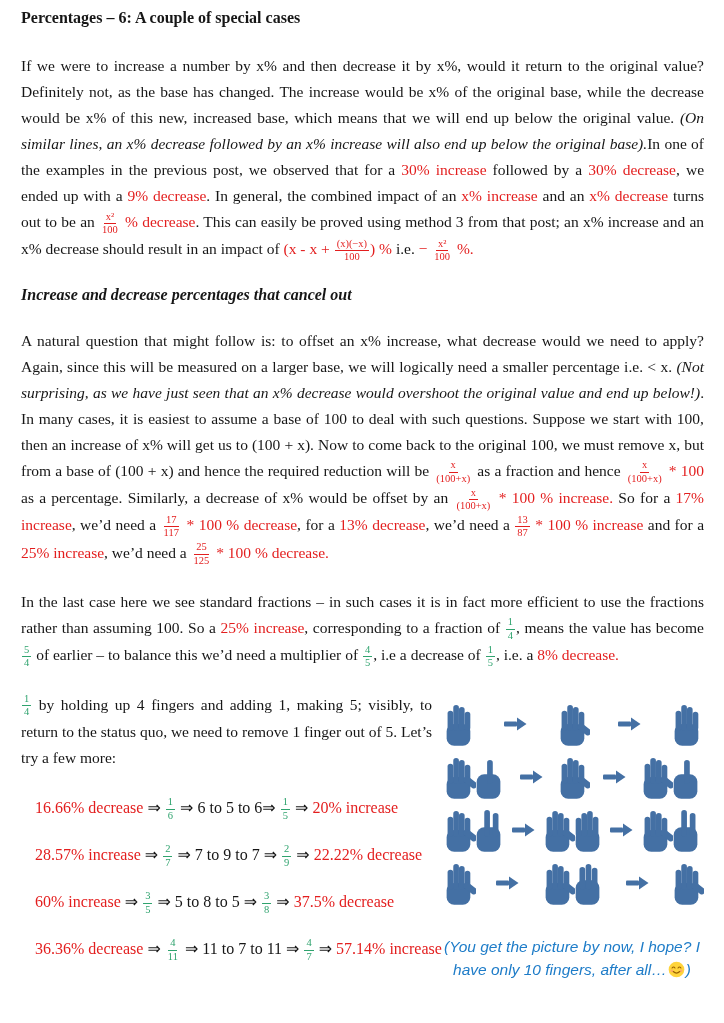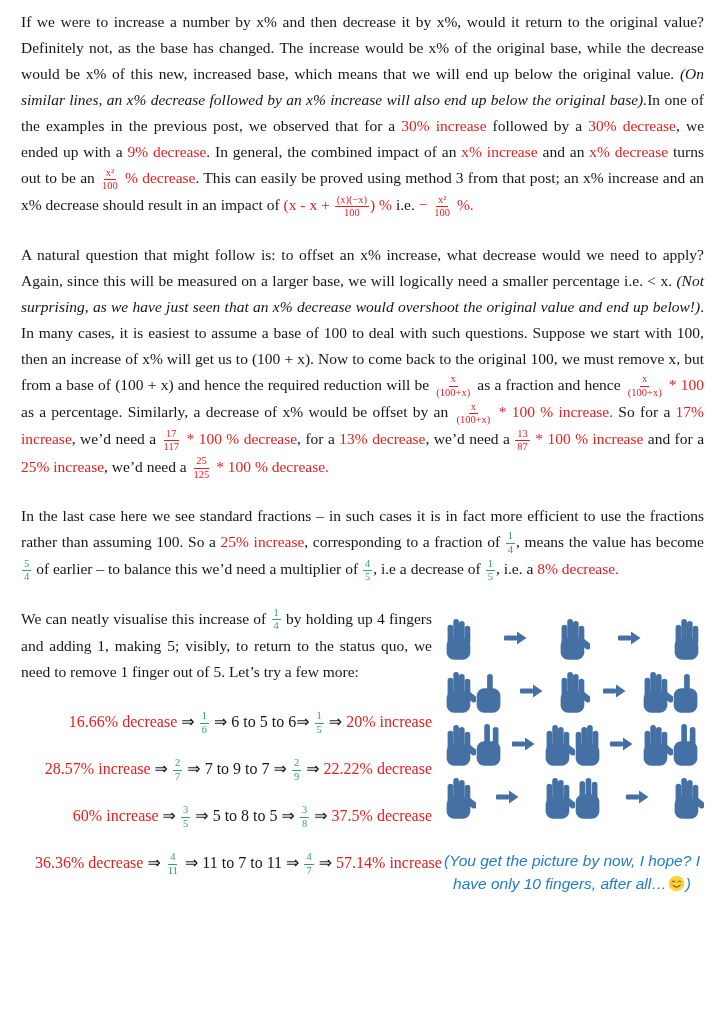--- a/index.html
+++ b/index.html
@@ -34,40 +34,42 @@
   .hand-group{display:flex;align-items:flex-end;}
   .hand-group .hand + .hand{margin-left:-5px;}
   .hand,.harrow{display:inline-block;line-height:0;}
   .caption{
     margin-top:28px;text-align:center;
     font-family:"Liberation Sans", sans-serif;font-style:italic;
     font-size:15.5px;line-height:1.5;color:var(--caption-blue);
   }
   .smiley{display:inline-block;vertical-align:-3px;margin:0 1px;line-height:0;}
   .examples{margin-top:2px;}
-  .example{white-space:nowrap;line-height:30px;margin:0 14px 17px;font-size:16px;text-align:right;}
+  .example{white-space:nowrap;line-height:30px;margin:0 14px 17px;font-size:16px;}
 </style>
 </head>
 <body>
 
 <div class="page">
 
+  <div class="title">Percentages – 6: A couple of special cases</div>
 
 
   <p class="para"><span>If we were to increase a number by x% and then decrease it by x%, would it return to the original value? Definitely not, as the base has changed. The increase would be x% of the original base, while the decrease would be x% of this new, increased base, which means that we will end up below the original value. </span><span class="it">(On similar lines, an x% decrease followed by an x% increase will also end up below the original base).</span><span>In one of the examples in the previous post, we observed that for a </span><span class="c-red">30% increase</span><span> followed by a </span><span class="c-red">30% decrease</span><span>, we ended up with a </span><span class="c-red">9% decrease</span><span>. In general, the combined impact of an </span><span class="c-red">x% increase</span><span> and an </span><span class="c-red">x% decrease</span><span> turns out to be an </span><span class="frac c-red">
         <span class="fn">x²</span>
         <span class="fd">100</span>
       </span><span class="c-red"> % decrease</span><span>. This can easily be proved using method 3 from that post; an x% increase and an x% decrease should result in an impact of </span><span class="c-red">(x - x + </span><span class="frac c-red">
         <span class="fn">(x)(−x)</span>
         <span class="fd">100</span>
       </span><span class="c-red">) %</span><span> i.e. </span><span class="c-red">− </span><span class="frac c-red">
         <span class="fn">x²</span>
         <span class="fd">100</span>
       </span><span class="c-red"> %.</span></p>
 
+  <div class="subhead">Increase and decrease percentages that cancel out</div>
 
   <p class="para"><span>A natural question that might follow is: to offset an x% increase, what decrease would we need to apply? Again, since this will be measured on a larger base, we will logically need a smaller percentage i.e. &lt; x. </span><span class="it">(Not surprising, as we have just seen that an x% decrease would overshoot the original value and end up below!)</span><span>. In many cases, it is easiest to assume a base of 100 to deal with such questions. Suppose we start with 100, then an increase of x% will get us to (100 + x). Now to come back to the original 100, we must remove x, but from a base of (100 + x) and hence the required reduction will be </span><span class="frac c-red">
         <span class="fn">x</span>
         <span class="fd">(100+x)</span>
       </span><span> as a fraction and hence </span><span class="frac c-red">
         <span class="fn">x</span>
         <span class="fd">(100+x)</span>
       </span><span class="c-red"> * 100</span><span> as a percentage. Similarly, a decrease of x% would be offset by an </span><span class="frac c-red">
         <span class="fn">x</span>
         <span class="fd">(100+x)</span>
@@ -343,21 +345,21 @@
     <div class="caption"><span>(You get the picture by now, I hope? I have only 10 fingers, after all…</span><span class="smiley"><svg width="17" height="17" viewBox="0 0 20 20">
             <circle cx="10" cy="10" r="9.2" fill="#ffd43b"></circle>
             <path d="M4.8 8.2q1.7-2.4 3.4 0" stroke="#9a6200" stroke-width="1.3" fill="none" stroke-linecap="round"></path>
             <path d="M11.8 8.2q1.7-2.4 3.4 0" stroke="#9a6200" stroke-width="1.3" fill="none" stroke-linecap="round"></path>
             <circle cx="4.6" cy="11.6" r="1.7" fill="#ffab66"></circle>
             <circle cx="15.4" cy="11.6" r="1.7" fill="#ffab66"></circle>
             <path d="M6.2 12.4q3.8 3.6 7.6 0" stroke="#9a6200" stroke-width="1.4" fill="none" stroke-linecap="round"></path>
           </svg></span><span>)</span></div>
   </div>
 
-  <p class="para"><span>We can neatly visualise this increase of </span><span class="frac c-green">
+  <p class="para"><span class="frac c-green">
         <span class="fn">1</span>
         <span class="fd">4</span>
       </span><span> by holding up 4 fingers and adding 1, making 5; visibly, to return to the status quo, we need to remove 1 finger out of 5. Let’s try a few more:</span></p>
 
   <div class="examples" id="examples">
       <div class="example"><span class="c-red">16.66% decrease </span><span>⇒ </span><span class="frac c-green">
           <span class="fn">1</span>
           <span class="fd">6</span>
         </span><span> ⇒ 6 to 5 to 6⇒ </span><span class="frac c-green">
           <span class="fn">1</span>

